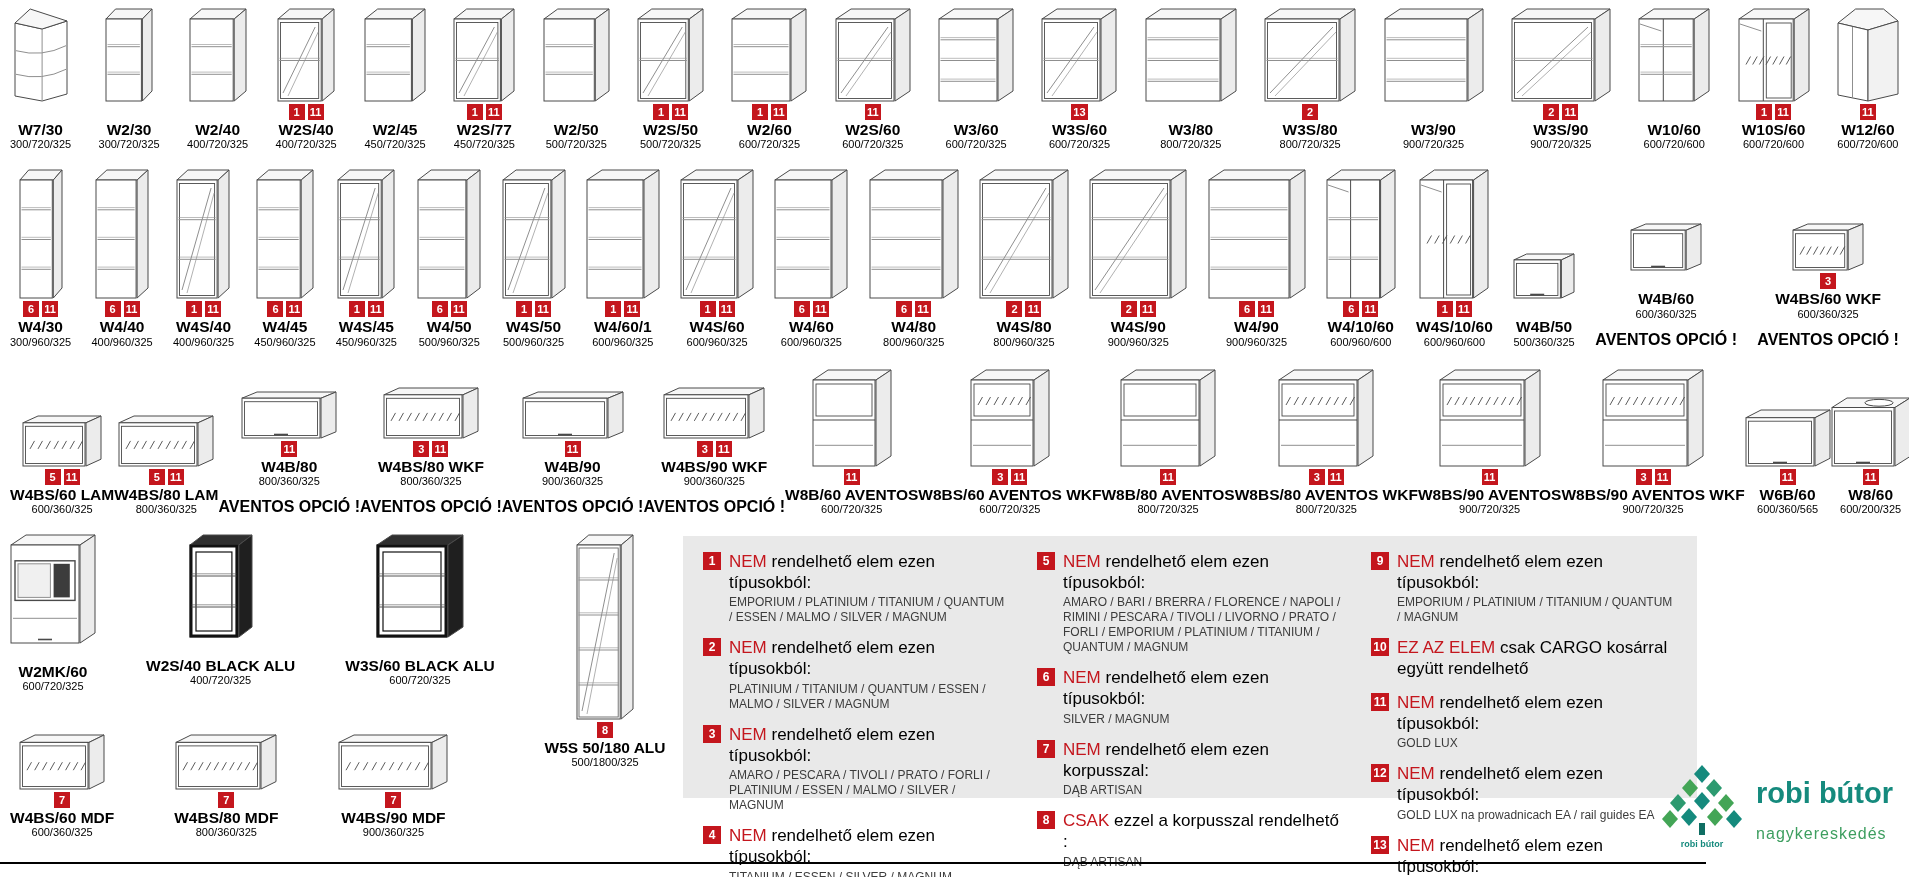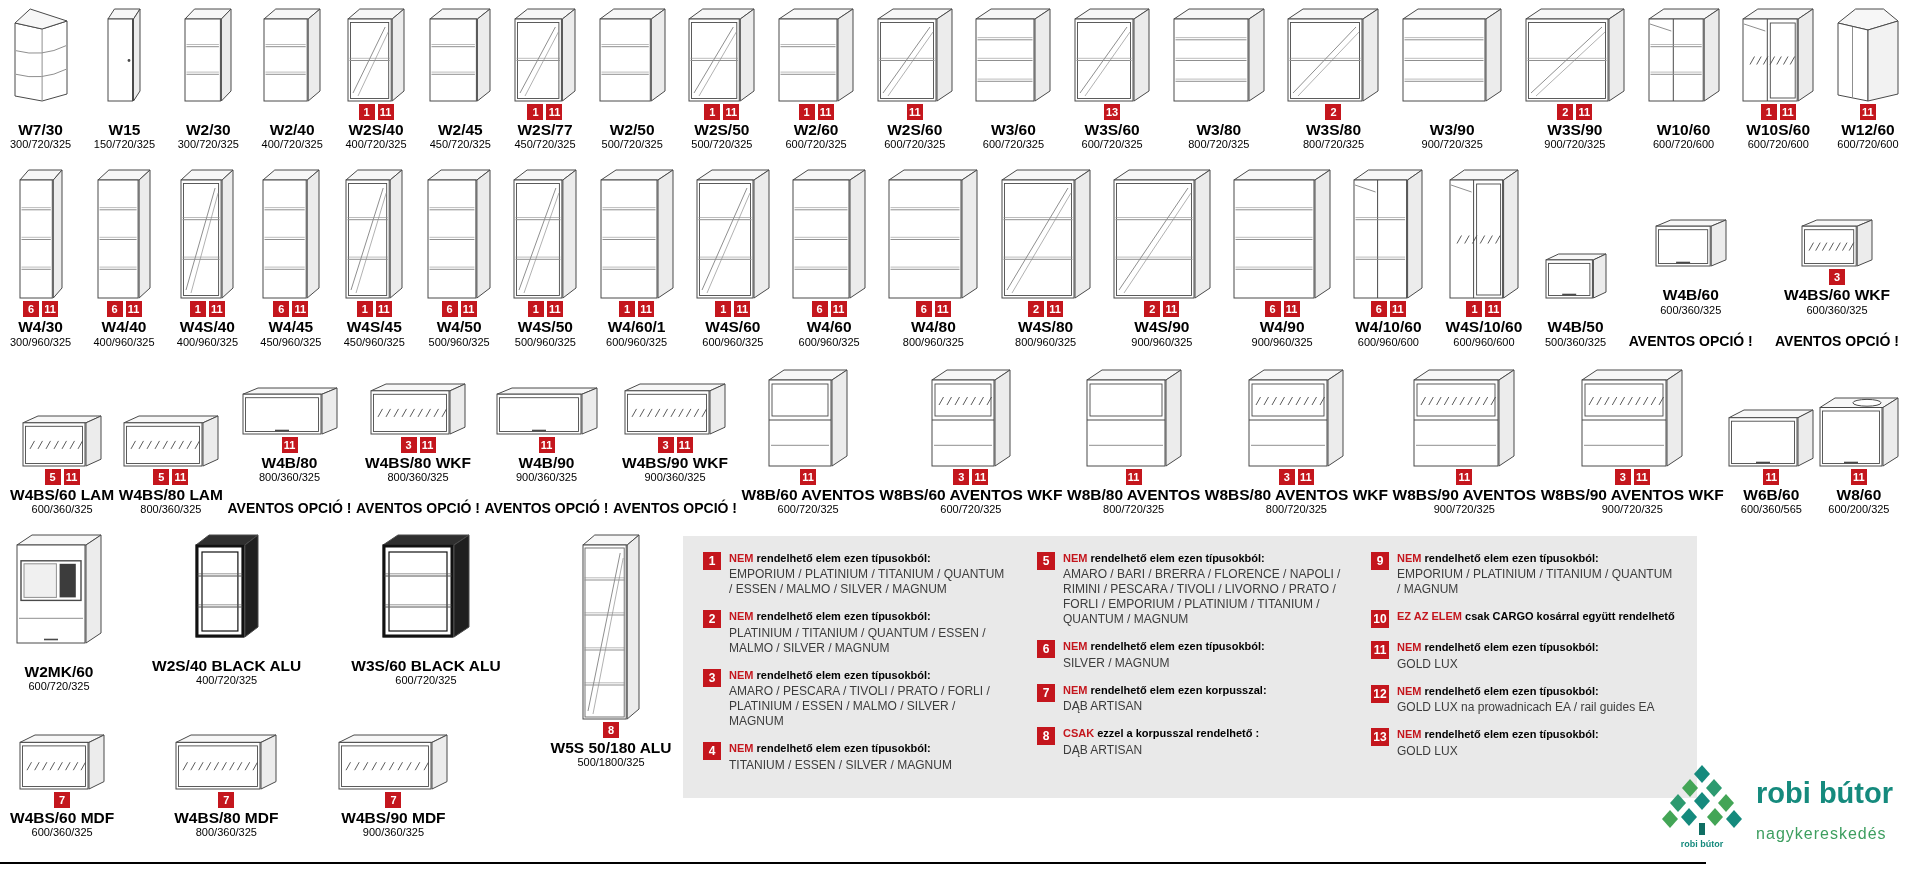--- a/index.html
+++ b/index.html
@@ -8,29 +8,29 @@
   #row1{padding-top:8px;}
   #row2{margin-top:18px;}
   #row3{margin-top:20px;}
   .tile{display:flex;flex-direction:column;align-items:center;flex:0 0 auto;}
   .draw svg{display:block;}
   .badges{display:flex;gap:3px;height:18px;align-items:center;margin-top:1px;}
   .badge{min-width:16px;height:16px;padding:0 2px;background:#c4161d;color:#fff;font-weight:bold;font-size:11px;line-height:16px;text-align:center;display:inline-block;box-sizing:border-box;}
   .iname{font-size:15.5px;font-weight:bold;white-space:nowrap;line-height:1.12;}
   .sfx{font-weight:bold;}
   .idims{font-size:11px;line-height:1.18;white-space:nowrap;}
-  .inote{font-size:14px;font-weight:bold;white-space:nowrap;margin-top:16px;}
+  .inote{font-size:16px;font-weight:bold;white-space:nowrap;margin-top:10px;}
   .bottom{position:relative;margin-top:18px;height:330px;}
-  #groupA{position:absolute;left:16px;top:0;display:flex;gap:50px;align-items:flex-start;}
+  #groupA{position:absolute;left:10px;top:0;display:flex;gap:50px;align-items:flex-start;}
   #groupB{position:absolute;left:10px;top:200px;display:flex;gap:60px;}
   .legend{position:absolute;left:683px;top:2px;width:1014px;height:262px;background:#e9e9e9;padding:16px 20px;box-sizing:border-box;display:flex;gap:28px;}
   .lcol{flex:1;display:flex;flex-direction:column;gap:13px;}
   .litem{display:flex;gap:8px;align-items:flex-start;}
   .lbadge{min-width:18px;height:18px;font-size:12px;line-height:18px;flex:0 0 auto;}
-  .ltitle{font-size:11px;font-weight:bold;line-height:1.22;}
+  .ltitle{font-size:17px;font-weight:normal;line-height:1.22;}
   .lead{color:#c4161d;}
   .lbody{font-size:12px;color:#3c3c3c;line-height:1.25;margin-top:2px;}
   .logo{position:absolute;right:16px;bottom:6px;display:flex;align-items:center;gap:12px;}
   .logo-title{font-size:29px;font-weight:bold;color:#158a7d;line-height:1.05;}
   .logo-sub{font-size:16px;color:#3d9e5f;letter-spacing:1px;margin-top:16px;}
   .bottom-line{position:absolute;left:0;bottom:0;width:1706px;height:2px;background:#000;}
 </style>
 </head>
 <body>
 
@@ -42,33 +42,20 @@
             <path d="M1 15 L28.1 21 L53 13 L53 86 L28.1 93 L1 88 Z" fill="#fff" stroke="#4a4a4a"></path>
             <path d="M1 15 L16.2 1 L53 13 L28.1 21 Z" fill="#f7f7f7" stroke="#4a4a4a"></path>
             <line x1="28.1" y1="21" x2="28.1" y2="93" stroke="#8f8f8f"></line>
             <path d="M2 42.7 Q28.1 49.7 52 37.7" fill="none" stroke="#8f8f8f"></path>
             <path d="M2 66.3 Q28.1 73.3 52 61.3" fill="none" stroke="#8f8f8f"></path>
           </svg>
         </div>
         <div class="badges"></div>
         <div class="iname">W7/30</div>
         <div class="idims">300/720/325</div>
-      </div>
-      <div class="tile">
-        <div class="draw">
-          <svg width="34" height="94" viewBox="0 0 34 94">
-            <path d="M1 11 L7.48 1 L33 1 L26.5 11 Z" fill="#f7f7f7" stroke="#4a4a4a"></path>
-            <path d="M26.5 11 L33 1 L33 83 L26.5 93 Z" fill="#ececec" stroke="#4a4a4a"></path>
-            <rect x="1" y="11" width="24.5" height="82" fill="#fff" stroke="#4a4a4a"></rect>
-            <circle cx="22" cy="52.5" r="1.4" fill="#4a4a4a"></circle>
-          </svg>
-        </div>
-        <div class="badges"></div>
-        <div class="iname">W15</div>
-        <div class="idims">150/720/325</div>
       </div>
       <div class="tile">
         <div class="draw">
           <svg width="48" height="94" viewBox="0 0 48 94">
             <path d="M1 11 L10.56 1 L47 1 L37.4 11 Z" fill="#f7f7f7" stroke="#4a4a4a"></path>
             <path d="M37.4 11 L47 1 L47 83 L37.4 93 Z" fill="#ececec" stroke="#4a4a4a"></path>
             <rect x="1" y="11" width="35.4" height="82" fill="#fff" stroke="#4a4a4a"></rect>
             <line x1="2.5" y1="38.7" x2="34.9" y2="38.7" stroke="#8f8f8f"></line>
             <line x1="2.5" y1="36.5" x2="34.9" y2="36.5" stroke="#8f8f8f" stroke-width="0.6"></line>
             <line x1="2.5" y1="66.3" x2="34.9" y2="66.3" stroke="#8f8f8f"></line>

